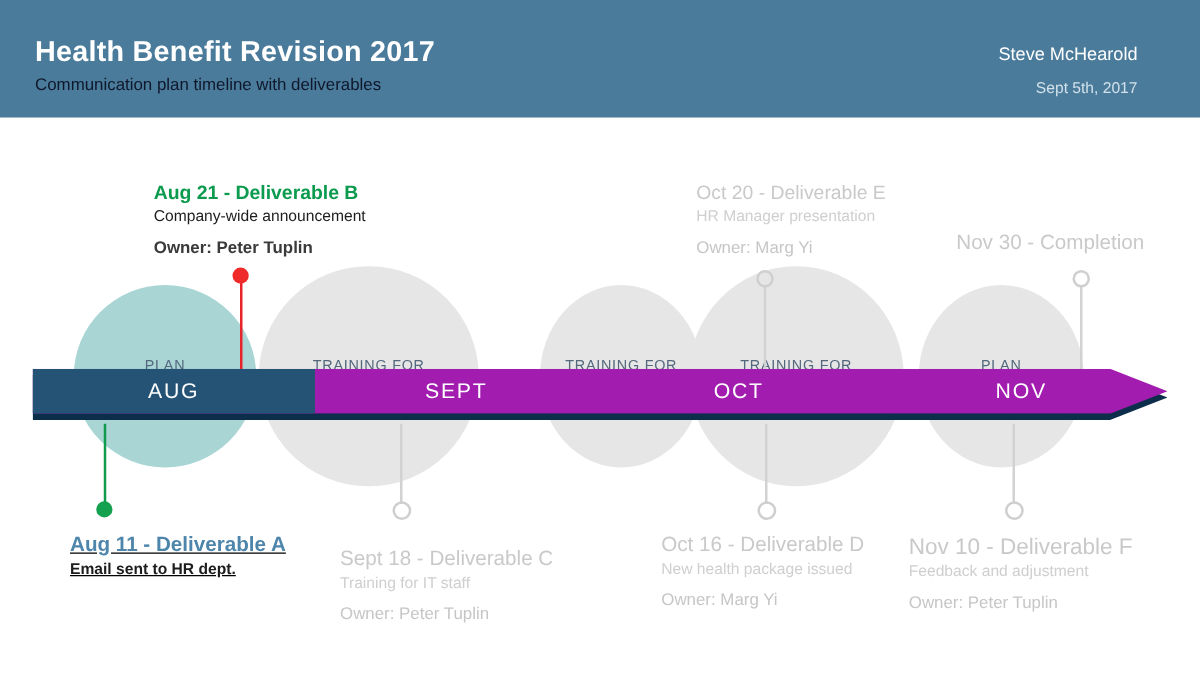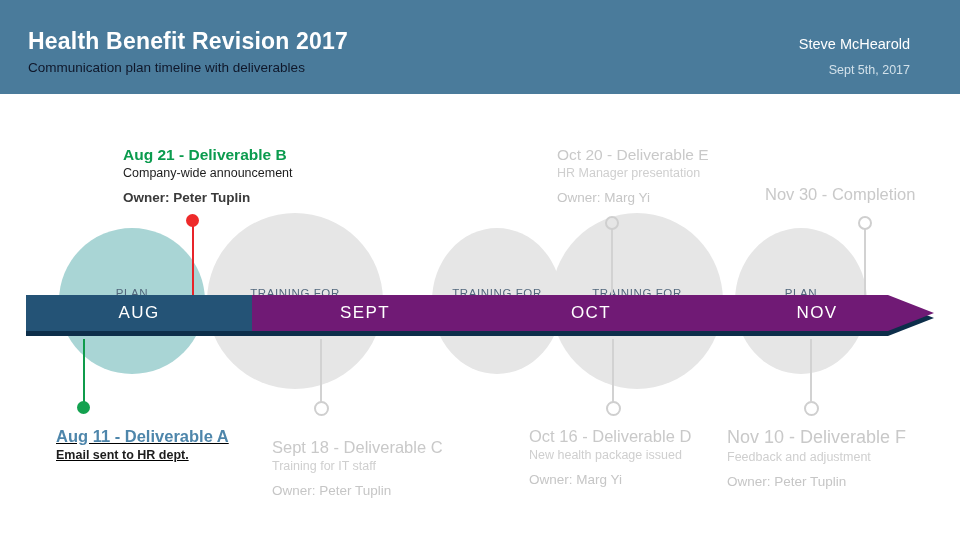--- a/index.html
+++ b/index.html
@@ -45,21 +45,21 @@
   
   .bar-wrap{position:absolute;left:26px;top:295px;width:908px;height:42px;}
   .bar-shadow{
     position:absolute;left:0;top:5px;width:908px;height:36px;
     background:#0d2e4a;
     clip-path:polygon(0 0, 862px 0, 908px 18px, 862px 36px, 0 36px);
   }
   .bar-body{
     position:absolute;left:0;top:0;width:908px;height:36px;
     clip-path:polygon(0 0, 862px 0, 908px 18px, 862px 36px, 0 36px);
-    background:#701a75;
+    background:#a21caf;
   }
   .bar-seg{
     position:absolute;top:0;height:36px;
     display:flex;align-items:center;justify-content:center;
     color:#ffffff;font-size:17px;letter-spacing:1.4px;
   }
   .bar-seg.active{background:#245376;}
 
   
   .conn{position:absolute;width:2px;background:#d2d2d2;}

